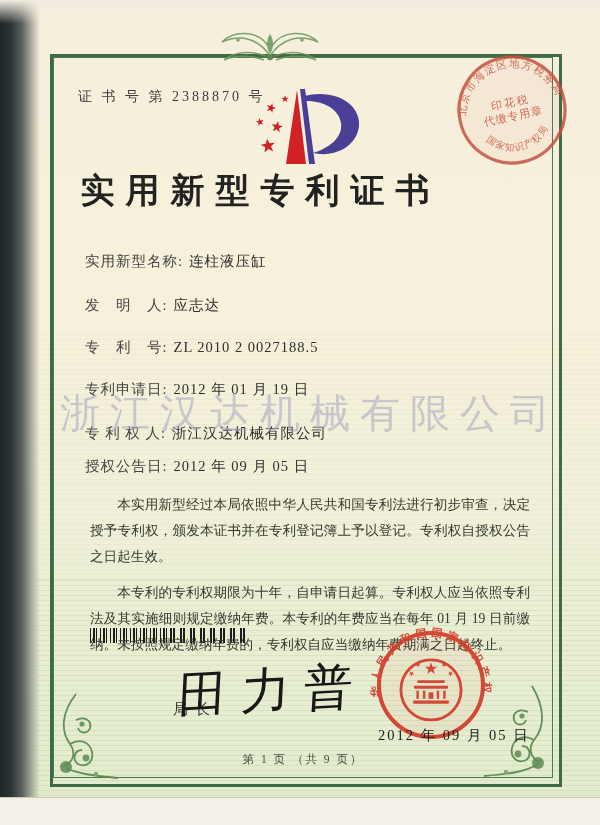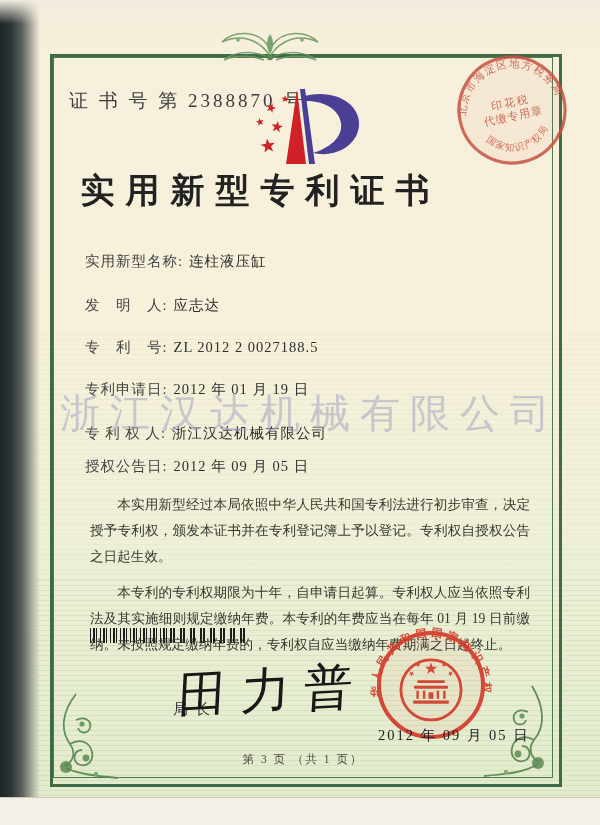--- a/index.html
+++ b/index.html
@@ -16,21 +16,21 @@
   #bottom-margin{left:0;top:797px;width:600px;height:28px;
     background:#f3f0e7;border-top:1px solid #cfc9b6;}
   .waves{left:36px;width:564px;
     background:repeating-linear-gradient(0deg,rgba(110,160,95,0.35) 0 1px,rgba(110,160,95,0) 1px 5px);}
   #waves-mid{top:330px;height:250px;opacity:.18;}
   #waves-low{top:580px;height:216px;opacity:.38;}
   
   #frame{left:50px;top:54px;width:506px;height:727px;border:3px solid #3e6b46;}
   #frame-inner{left:53px;top:57px;width:498px;height:719px;border:1px solid #4a7a50;}
   
-  #cert-no{left:69px;top:88px;font-size:19px;letter-spacing:3px;color:#3d3d3d;}
+  #cert-no{left:78px;top:88px;font-size:14px;letter-spacing:3px;color:#3d3d3d;}
   #title{left:0;top:168px;width:510px;text-align:center;font-size:34px;font-weight:bold;
          letter-spacing:11px;padding-left:11px;color:#222;box-sizing:border-box;}
   .row{left:85px;width:460px;font-size:14.5px;color:#3a3a3a;letter-spacing:1px;}
   .row .lbl{color:#444;}
   .row .val{margin-left:6px;color:#2f2f2f;}
   #watermark{left:60px;top:386px;font-size:40px;letter-spacing:10px;white-space:nowrap;
              color:#a9a3c4;opacity:.55;z-index:3;}
   #body-text{left:80px;top:482px;width:460px;font-size:13.6px;line-height:26px;
              color:#37372f;text-align:justify;z-index:2;}
   #body-text p{margin:10px;text-indent:2em;}
@@ -136,21 +136,21 @@
 
   <div id="title" class="abs">实用新型专利证书</div>
 
   <div class="abs row" style="top:252px">
     <span class="lbl">实用新型名称:</span><span class="val">连柱液压缸</span>
   </div>
   <div class="abs row" style="top:296px">
     <span class="lbl">发　明　人:</span><span class="val">应志达</span>
   </div>
   <div class="abs row" style="top:338px">
-    <span class="lbl">专　利　号:</span><span class="val">ZL 2012 2 0027188.5</span>
+    <span class="lbl">专　利　号:</span><span class="val">ZL 2010 2 0027188.5</span>
   </div>
   <div class="abs row" style="top:380px">
     <span class="lbl">专利申请日:</span><span class="val">2012 年 01 月 19 日</span>
   </div>
   <div class="abs row" style="top:424px">
     <span class="lbl">专 利 权 人:</span><span class="val">浙江汉达机械有限公司</span>
   </div>
   <div class="abs row" style="top:457px">
     <span class="lbl">授权公告日:</span><span class="val">2012 年 09 月 05 日</span>
   </div>
@@ -188,15 +188,15 @@
       <rect x="70" y="87" width="3" height="10"></rect>
       <rect x="87" y="87" width="3" height="10"></rect>
       <rect x="95" y="87" width="3" height="10"></rect>
       <rect x="77" y="89" width="6" height="8"></rect>
       <rect x="58" y="99" width="44" height="4" rx="1"></rect>
     </g>
   </svg>
 
   <div id="issue-date" class="abs">2012 年 09 月 05 日</div>
 
-  <div id="footer" class="abs">第 3 页 （共 1 页）</div>
+  <div id="footer" class="abs">第 1 页 （共 9 页）</div>
 
 </div>
 
 </body></html>

